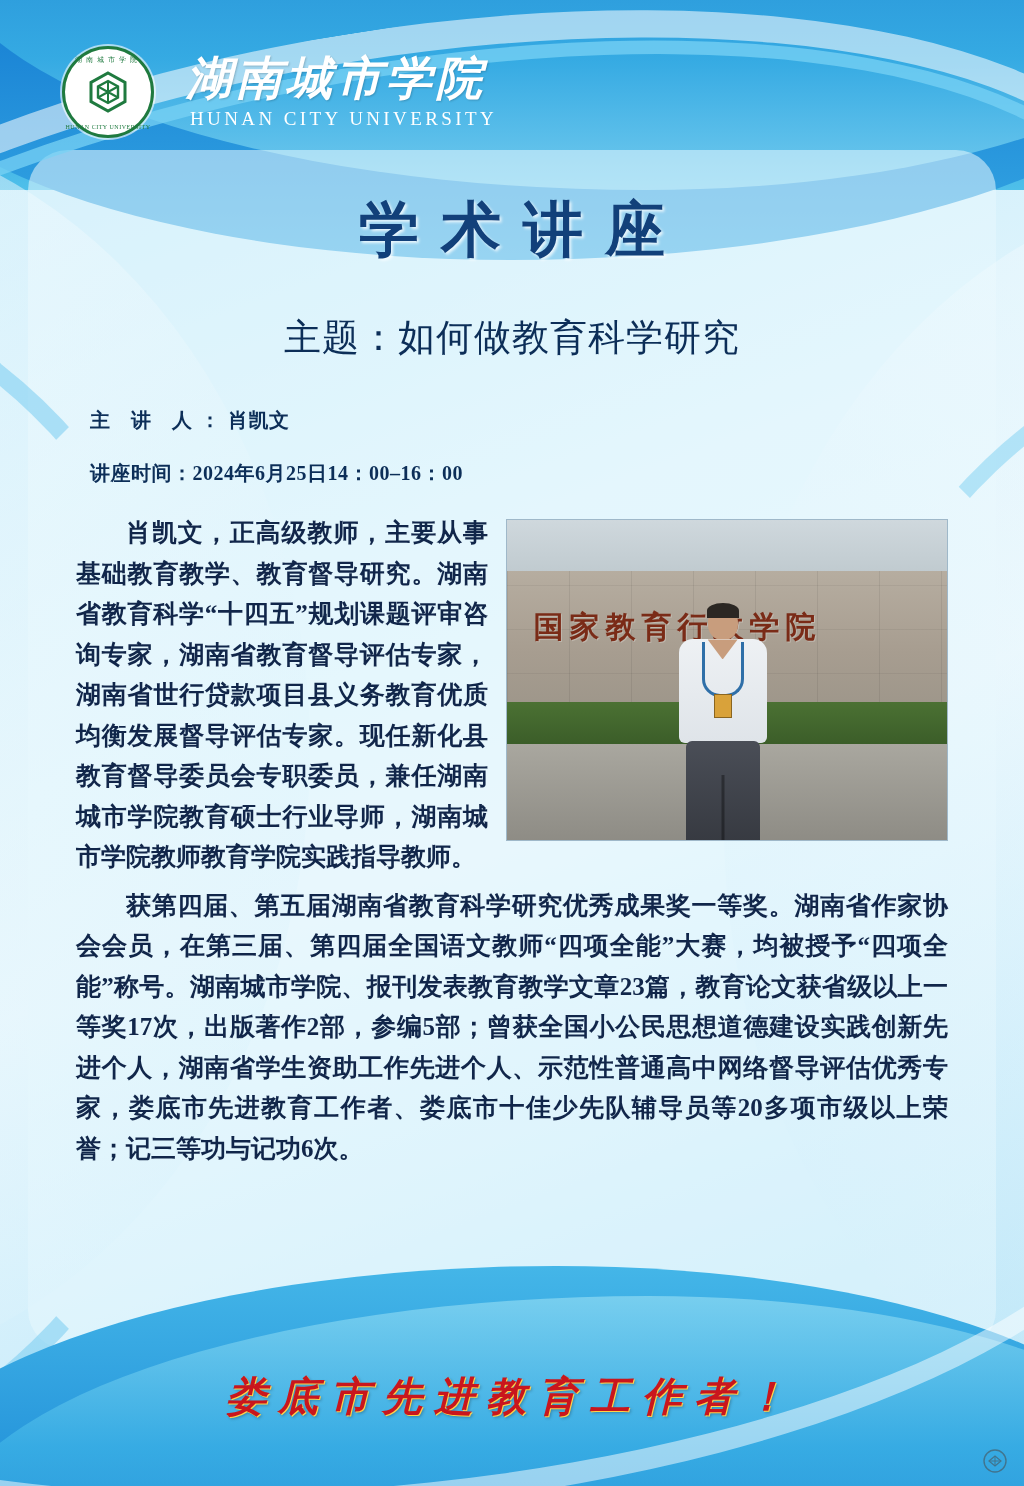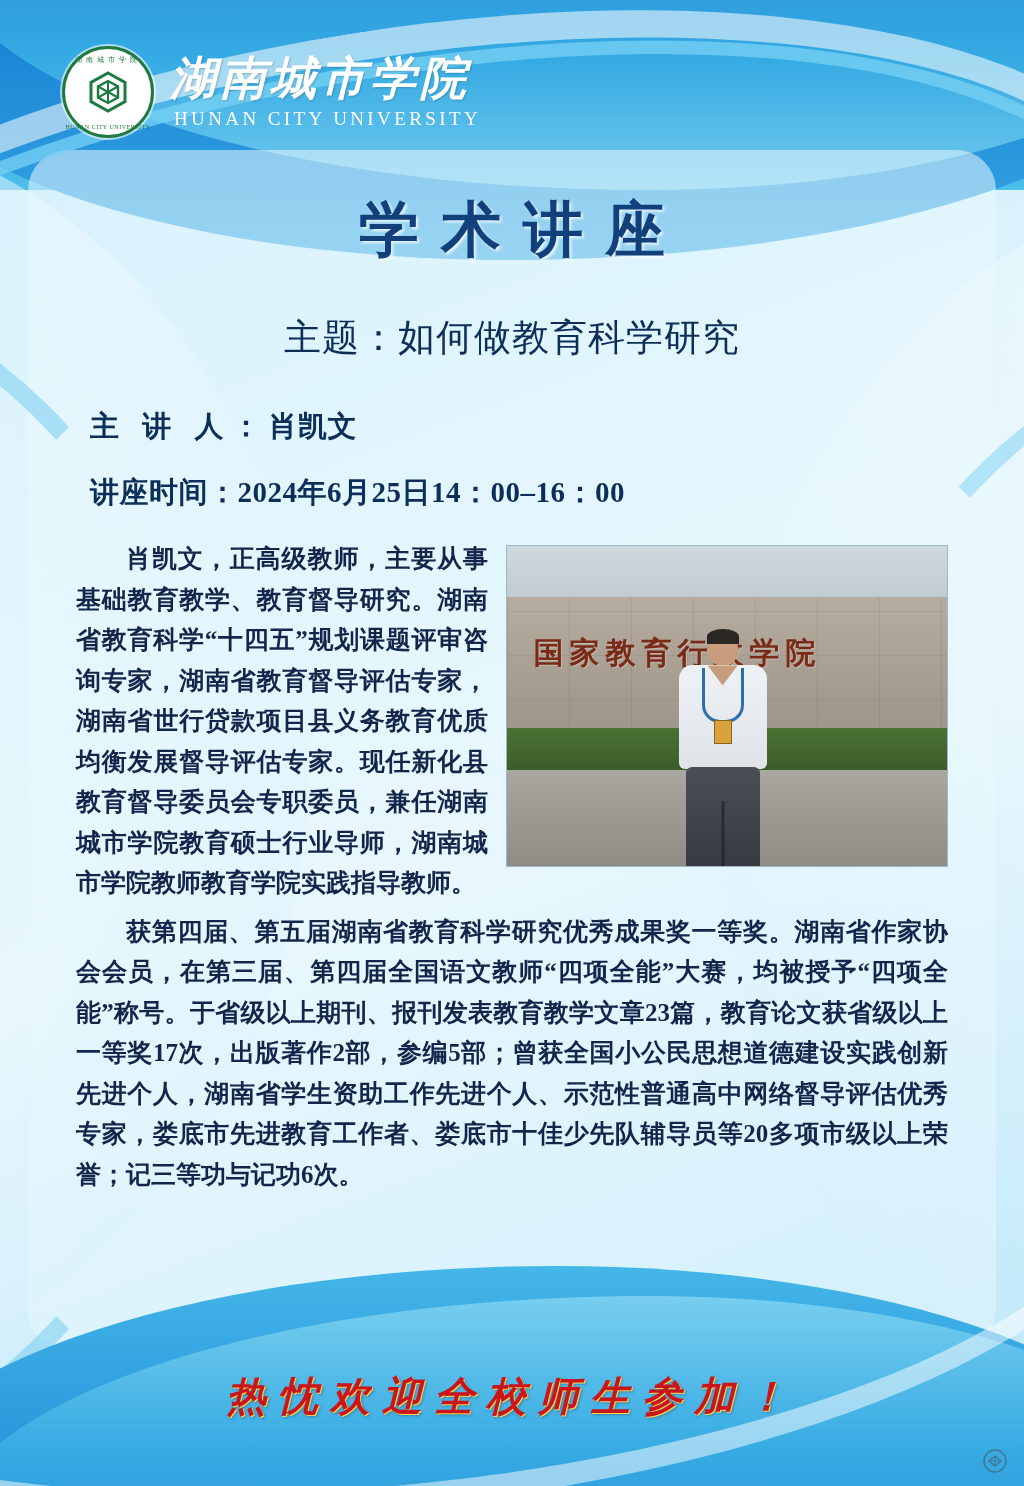--- a/index.html
+++ b/index.html
@@ -130,21 +130,21 @@
     background: rgba(232, 247, 253, .55);
     border-radius: 40px;
   }
 
   
   .header {
     position: absolute;
     top: 46px; left: 62px;
     display: flex;
     align-items: center;
-    gap: 16px;
+    gap: 32px;
     z-index: 5;
   }
   .logo-mark {
     position: relative;
     width: 86px; height: 86px;
     border-radius: 50%;
     border: 3px solid #1f7a3f;
     background: #ffffff;
     display: flex;
     align-items: center;
@@ -227,21 +227,21 @@
     color: #0c2e58;
     margin-top: 42px;
     letter-spacing: 1px;
   }
 
   .meta {
     margin: 44px 0 0 90px;
   }
   .meta-row {
     font-family: "Liberation Serif", serif;
-    font-size: 29px;
+    font-size: 20px;
     font-weight: bold;
     color: #0c2e58;
     margin-bottom: 26px;
     letter-spacing: .5px;
   }
   .meta-row .label-spread {
     letter-spacing: 8px;
   }
 
   .section-head {
@@ -455,25 +455,25 @@
           <div class="ph-head"></div>
           <div class="ph-hair"></div>
           <div class="ph-shirt"></div>
           <div class="ph-collar"></div>
           <div class="ph-lanyard"></div>
           <div class="ph-badge"></div>
           <div class="ph-pants"></div>
         </div>
       </div>
       <p>肖凯文，正高级教师，主要从事基础教育教学、教育督导研究。湖南省教育科学“十四五”规划课题评审咨询专家，湖南省教育督导评估专家，湖南省世行贷款项目县义务教育优质均衡发展督导评估专家。现任新化县教育督导委员会专职委员，兼任湖南城市学院教育硕士行业导师，湖南城市学院教师教育学院实践指导教师。</p>
-      <p>获第四届、第五届湖南省教育科学研究优秀成果奖一等奖。湖南省作家协会会员，在第三届、第四届全国语文教师“四项全能”大赛，均被授予“四项全能”称号。于省级以上期刊、报刊发表教育教学文章23篇，教育论文获省级以上一等奖17次，出版著作2部，参编5部；曾获全国小公民思想道德建设实践创新先进个人，湖南省学生资助工作先进个人、示范性普通高中网络督导评估优秀专家，娄底市先进教育工作者、娄底市十佳少先队辅导员等20多项市级以上荣誉；记三等功与记功6次。</p>
+      <p>获第四届、第五届湖南省教育科学研究优秀成果奖一等奖。湖南省作家协会会员，在第三届、第四届全国语文教师“四项全能”大赛，均被授予“四项全能”称号。湖南城市学院、报刊发表教育教学文章23篇，教育论文获省级以上一等奖17次，出版著作2部，参编5部；曾获全国小公民思想道德建设实践创新先进个人，湖南省学生资助工作先进个人、示范性普通高中网络督导评估优秀专家，娄底市先进教育工作者、娄底市十佳少先队辅导员等20多项市级以上荣誉；记三等功与记功6次。</p>
     </div>
   </div>
 
-  <div class="footer-slogan">热忱欢迎全校师生参加！</div>
+  <div class="footer-slogan">娄底市先进教育工作者！</div>
 
   <div class="corner-mark">
     <svg width="26" height="26" viewBox="0 0 26 26" aria-hidden="true">
       <circle cx="13" cy="13" r="11" fill="none" stroke="#4b4b4b" stroke-width="1.4"></circle>
       <path d="M7 13 L13 8 L19 13 L13 18 Z" fill="none" stroke="#4b4b4b" stroke-width="1.2"></path>
       <path d="M13 8 L13 18 M7 13 L19 13" stroke="#4b4b4b" stroke-width="1"></path>
     </svg>
   </div>
 
 </div>

